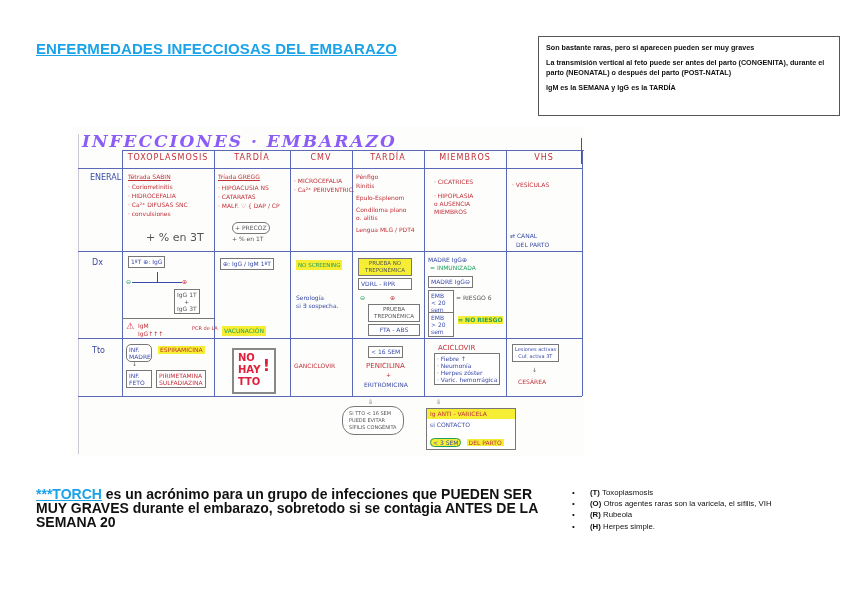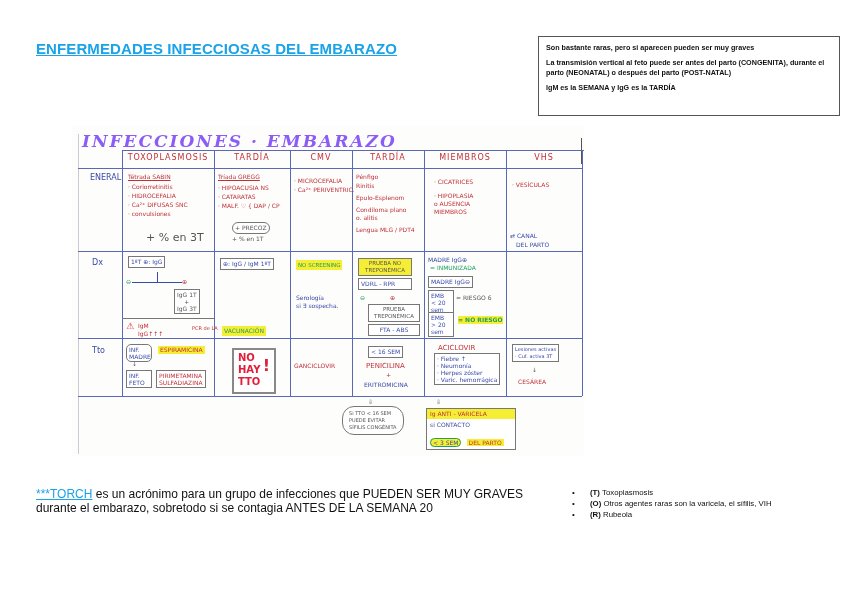--- a/index.html
+++ b/index.html
@@ -35,21 +35,21 @@
   .hw { position:absolute; font-size:6px; line-height:8px; color:#c0303a; white-space:nowrap; }
   .hw.blue { color:#3a4aa8; }
   .hw.gray { color:#555; }
   .hw.green { color:#1fa060; }
   .boxed { border:1px solid #777; padding:1px 2px; background:#fff; }
   .yellow { background:#f5ee34; }
   .big-red { font-size:10px; font-weight:bold; color:#e0203a; line-height:12px; }
 
   .torch-para {
     position: absolute; left: 36px; top: 487px; width: 520px;
-    font-size: 12px; font-weight: normal; line-height: 14px;
+    font-size: 14px; font-weight: bold; line-height: 14px;
   }
   .torch-link { color:#1aa3e8; text-decoration: underline; }
   .torch-list {
     position: absolute; left: 572px; top: 487px; font-size: 7.8px; line-height: 11.2px; list-style: none;
   }
   .torch-list li { position: relative; padding-left: 18px; }
   .torch-list li::before { content: "•"; position: absolute; left: 0; top: 0; font-size: 8px; }
   .torch-list b { font-weight: bold; }
 </style>
 </head>
@@ -220,13 +220,14 @@
 </div>
 
 <div class="torch-para">
   <span class="torch-link">***TORCH</span><span> es un acrónimo para un grupo de infecciones que PUEDEN SER MUY GRAVES durante el embarazo, sobretodo si se contagia ANTES DE LA SEMANA 20</span>
 </div>
 
 <ul class="torch-list">
   <li><b>(T)</b><span> Toxoplasmosis</span></li>
   <li><b>(O)</b><span> Otros agentes raras son la varicela, el sífilis, VIH</span></li>
   <li><b>(R)</b><span> Rubeola</span></li>
+  <li><b>(H)</b><span> Herpes simple.</span></li>
 </ul>
 
 </body></html>

